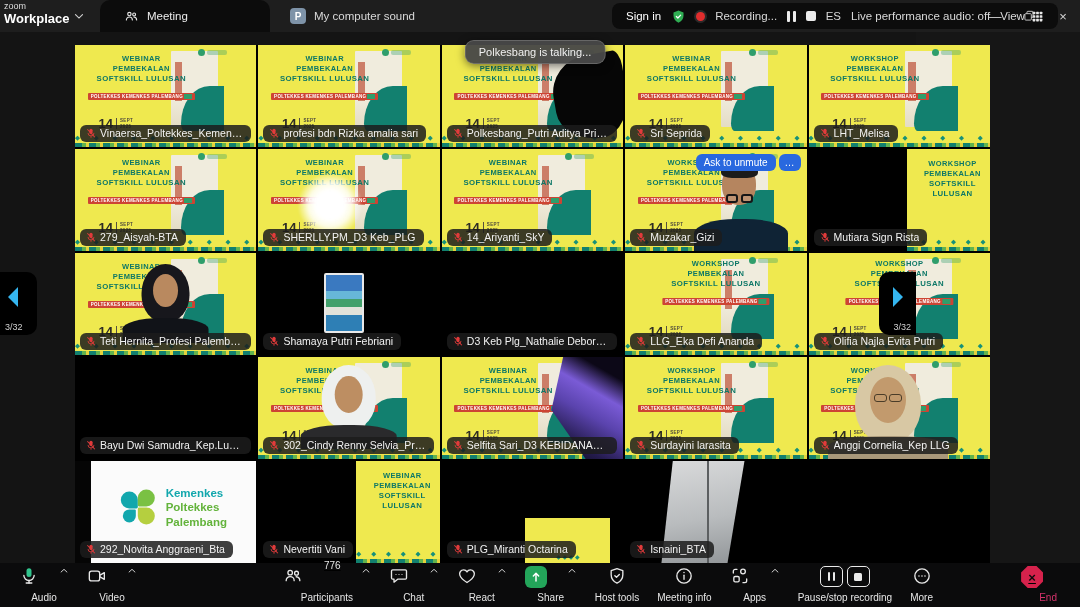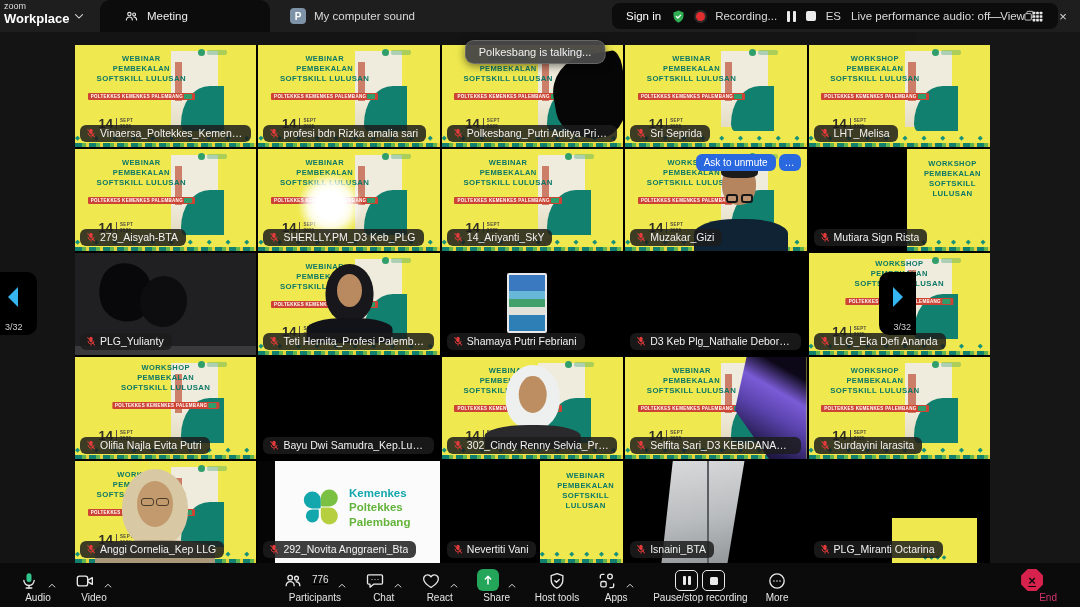--- a/index.html
+++ b/index.html
@@ -170,21 +170,21 @@
   .nav.right .tri{left:14px;border-left-color:#35b6f0;border-right-width:0;}
   .nav .pg{position:absolute;bottom:3px;left:5px;font-size:9px;color:#cfcfcf;}
   .nav.right .pg{left:auto;right:5px;}
 
   
   .toolbar{position:absolute;left:0;bottom:0;width:1080px;height:44px;background:#0b0b0c;z-index:20;}
   .tb-left{position:absolute;left:10px;top:3px;display:flex;}
   .tb-center{position:absolute;left:274px;top:3px;display:flex;}
   .tb-right{position:absolute;right:14px;top:3px;display:flex;}
   .tb-item{display:flex;flex-direction:column;align-items:center;padding:0 9px;cursor:pointer;}
-  .tb-row{display:flex;align-items:flex-end;gap:8px;height:25px;text-decoration:underline;}
+  .tb-row{display:flex;align-items:flex-start;gap:20px;height:25px;text-decoration:underline;}
   .icn{display:flex;}
   .tb-row .icn svg{width:20px;height:20px;display:block;}
   .tb-label{font-size:10px;color:#e6e6e6;white-space:nowrap;margin-top:1px;}
   .tb-item.danger .tb-label{color:#d6336c;margin-left:32px;}
   .caret svg{width:10px;height:10px;display:block;}
   .badge{font-size:10px;color:#e6e6e6;position:relative;top:-6px;margin-left:1px;}
   .share-chip{width:22px;height:22px;background:#23a55a;border-radius:6px;display:flex;align-items:center;justify-content:center;}
   .share-chip svg{width:16px;height:16px;}
   .rec-wrap{display:flex;gap:4px;align-items:center;}
   .rec-btn{width:23px;height:21px;border:1.5px solid #eaeaea;border-radius:5px;display:flex;align-items:center;justify-content:center;gap:2.5px;}
@@ -567,35 +567,20 @@
             <svg viewBox="0 0 12 13">
               <rect x="4.1" y="0.8" width="3.8" height="6.4" rx="1.9" fill="#e23b3b"></rect>
               <path d="M2.4 5.8a3.6 3.6 0 0 0 7.2 0" stroke="#e23b3b" stroke-width="1" fill="none"></path>
               <path d="M6 9.6v2" stroke="#e23b3b" stroke-width="1"></path>
               <path d="M1.6 1.4l9 9.6" stroke="#e23b3b" stroke-width="1.3"></path>
             </svg>
           </span>
           <span class="nm">Mutiara Sign Rista</span>
         </div>
       </div>
-      <div class="tile dark">
-        <div class="x-headphones"></div>
-        <div class="x-darkstrip"></div>
-        <div class="pill">
-          <span class="pill-mic">
-            <svg viewBox="0 0 12 13">
-              <rect x="4.1" y="0.8" width="3.8" height="6.4" rx="1.9" fill="#e23b3b"></rect>
-              <path d="M2.4 5.8a3.6 3.6 0 0 0 7.2 0" stroke="#e23b3b" stroke-width="1" fill="none"></path>
-              <path d="M6 9.6v2" stroke="#e23b3b" stroke-width="1"></path>
-              <path d="M1.6 1.4l9 9.6" stroke="#e23b3b" stroke-width="1.3"></path>
-            </svg>
-          </span>
-          <span class="nm">PLG_Yulianty</span>
-        </div>
-      </div>
       <div class="tile">
         <div class="poster">
           <div class="po-title"><div class="pl">WEBINAR</div><div class="pl">PEMBEKALAN</div><div class="pl l3">SOFTSKILL LULUSAN</div><div class="po-ribbon">POLTEKKES KEMENKES PALEMBANG</div></div>
           <div class="po-logochip">
             <span class="dot"></span>
             <span class="bar"></span>
           </div>
           <div class="po-bldg"></div>
           <div class="po-date">
             <span class="po-day">14</span>
@@ -902,45 +887,45 @@
               <rect x="4.1" y="0.8" width="3.8" height="6.4" rx="1.9" fill="#e23b3b"></rect>
               <path d="M2.4 5.8a3.6 3.6 0 0 0 7.2 0" stroke="#e23b3b" stroke-width="1" fill="none"></path>
               <path d="M6 9.6v2" stroke="#e23b3b" stroke-width="1"></path>
               <path d="M1.6 1.4l9 9.6" stroke="#e23b3b" stroke-width="1.3"></path>
             </svg>
           </span>
           <span class="nm">Nevertiti Vani</span>
         </div>
       </div>
       <div class="tile">
+        <div class="x-ypatch"></div>
+        <div class="pill">
+          <span class="pill-mic">
+            <svg viewBox="0 0 12 13">
+              <rect x="4.1" y="0.8" width="3.8" height="6.4" rx="1.9" fill="#e23b3b"></rect>
+              <path d="M2.4 5.8a3.6 3.6 0 0 0 7.2 0" stroke="#e23b3b" stroke-width="1" fill="none"></path>
+              <path d="M6 9.6v2" stroke="#e23b3b" stroke-width="1"></path>
+              <path d="M1.6 1.4l9 9.6" stroke="#e23b3b" stroke-width="1.3"></path>
+            </svg>
+          </span>
+          <span class="nm">PLG_Miranti Octarina</span>
+        </div>
+      </div>
+      <div class="tile">
         <div class="x-ceiling"></div>
         <div class="pill">
           <span class="pill-mic">
             <svg viewBox="0 0 12 13">
               <rect x="4.1" y="0.8" width="3.8" height="6.4" rx="1.9" fill="#e23b3b"></rect>
               <path d="M2.4 5.8a3.6 3.6 0 0 0 7.2 0" stroke="#e23b3b" stroke-width="1" fill="none"></path>
               <path d="M6 9.6v2" stroke="#e23b3b" stroke-width="1"></path>
               <path d="M1.6 1.4l9 9.6" stroke="#e23b3b" stroke-width="1.3"></path>
             </svg>
           </span>
           <span class="nm">Isnaini_BTA</span>
-        </div>
-      </div>
-      <div class="tile">
-        <div class="x-ypatch"></div>
-        <div class="pill">
-          <span class="pill-mic">
-            <svg viewBox="0 0 12 13">
-              <rect x="4.1" y="0.8" width="3.8" height="6.4" rx="1.9" fill="#e23b3b"></rect>
-              <path d="M2.4 5.8a3.6 3.6 0 0 0 7.2 0" stroke="#e23b3b" stroke-width="1" fill="none"></path>
-              <path d="M6 9.6v2" stroke="#e23b3b" stroke-width="1"></path>
-              <path d="M1.6 1.4l9 9.6" stroke="#e23b3b" stroke-width="1.3"></path>
-            </svg>
-          </span>
-          <span class="nm">PLG_Miranti Octarina</span>
         </div>
       </div>
     </div>
   <div class="tooltip">Polkesbang is talking...</div>
   <div class="nav left">
     <span class="tri"></span>
     <span class="pg">3/32</span>
   </div>
   <div class="nav right">
     <span class="tri"></span>
@@ -1062,20 +1047,32 @@
               <path d="M9.4 11.6l2 2 3.4-3.4"></path>
             </svg>
           </span>
         </div>
         <div class="tb-label">Host tools</div>
       </div>
       <div class="tb-item">
         <div class="tb-row">
           <span class="icn">
             <svg viewBox="0 0 24 24" fill="none" stroke="#e9e9e9" stroke-width="1.6" stroke-linecap="round" stroke-linejoin="round">
+              <circle cx="12" cy="12" r="8.6"></circle>
+              <path d="M12 11v5"></path>
+              <circle cx="12" cy="7.8" r=".9" fill="#e9e9e9" stroke="none"></circle>
+            </svg>
+          </span>
+        </div>
+        <div class="tb-label">Meeting info</div>
+      </div>
+      <div class="tb-item">
+        <div class="tb-row">
+          <span class="icn">
+            <svg viewBox="0 0 24 24" fill="none" stroke="#e9e9e9" stroke-width="1.6" stroke-linecap="round" stroke-linejoin="round">
               <path d="M8.4 4H6.2A2.2 2.2 0 0 0 4 6.2v2.2"></path>
               <circle cx="15.6" cy="6.6" r="2.8"></circle>
               <rect x="4.6" y="12.6" width="6.4" height="6.4" rx="1.6"></rect>
               <path d="M15.6 20h2.2a2.2 2.2 0 0 0 2.2-2.2v-2.2"></path>
             </svg>
           </span>
           <span class="caret">
             <svg viewBox="0 0 24 24" fill="none" stroke="#cfcfcf" stroke-width="2.4" stroke-linecap="round" stroke-linejoin="round">
               <path d="M5 14.5l7-6.5 7 6.5"></path>
             </svg>

